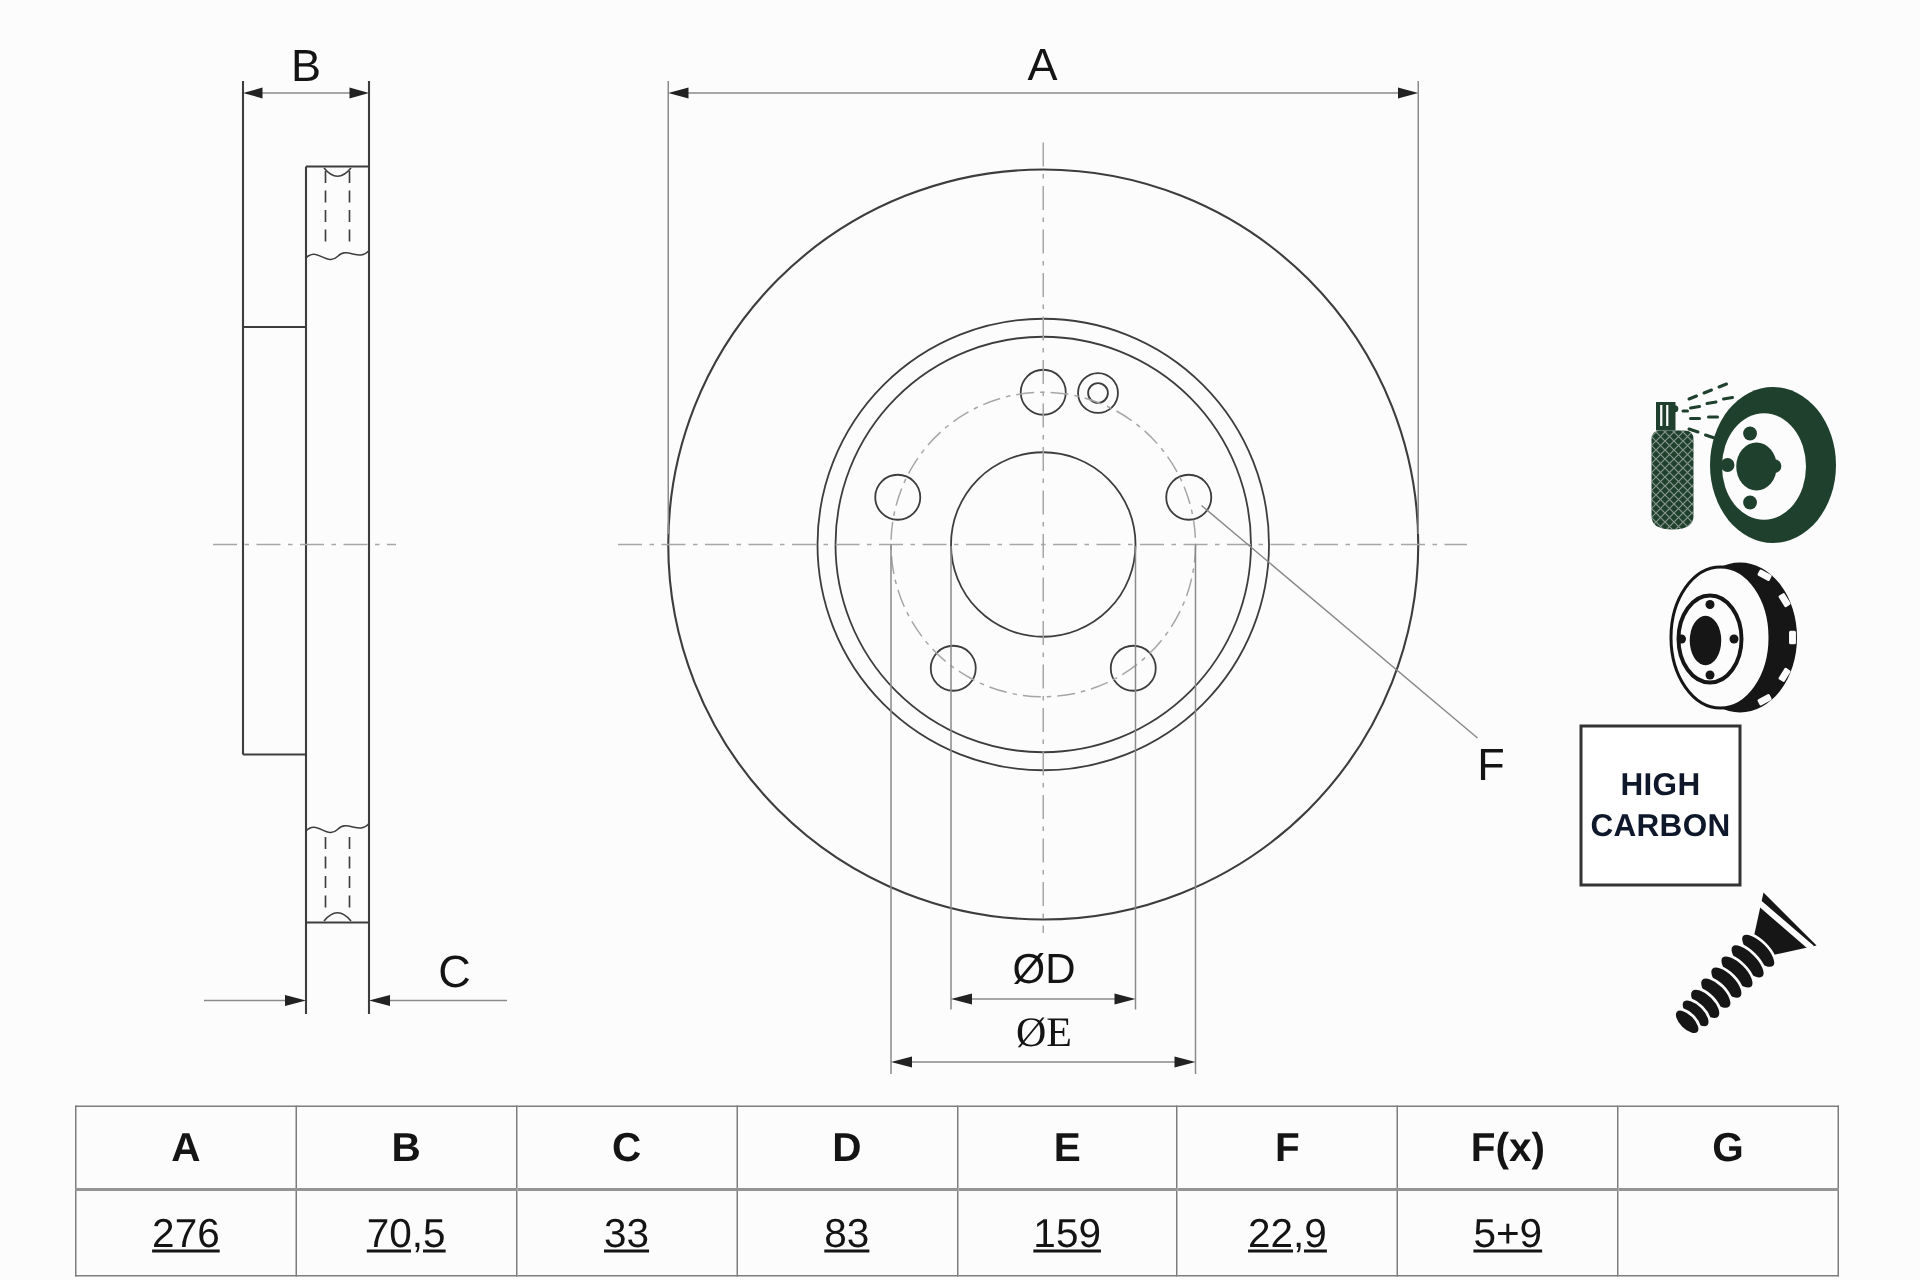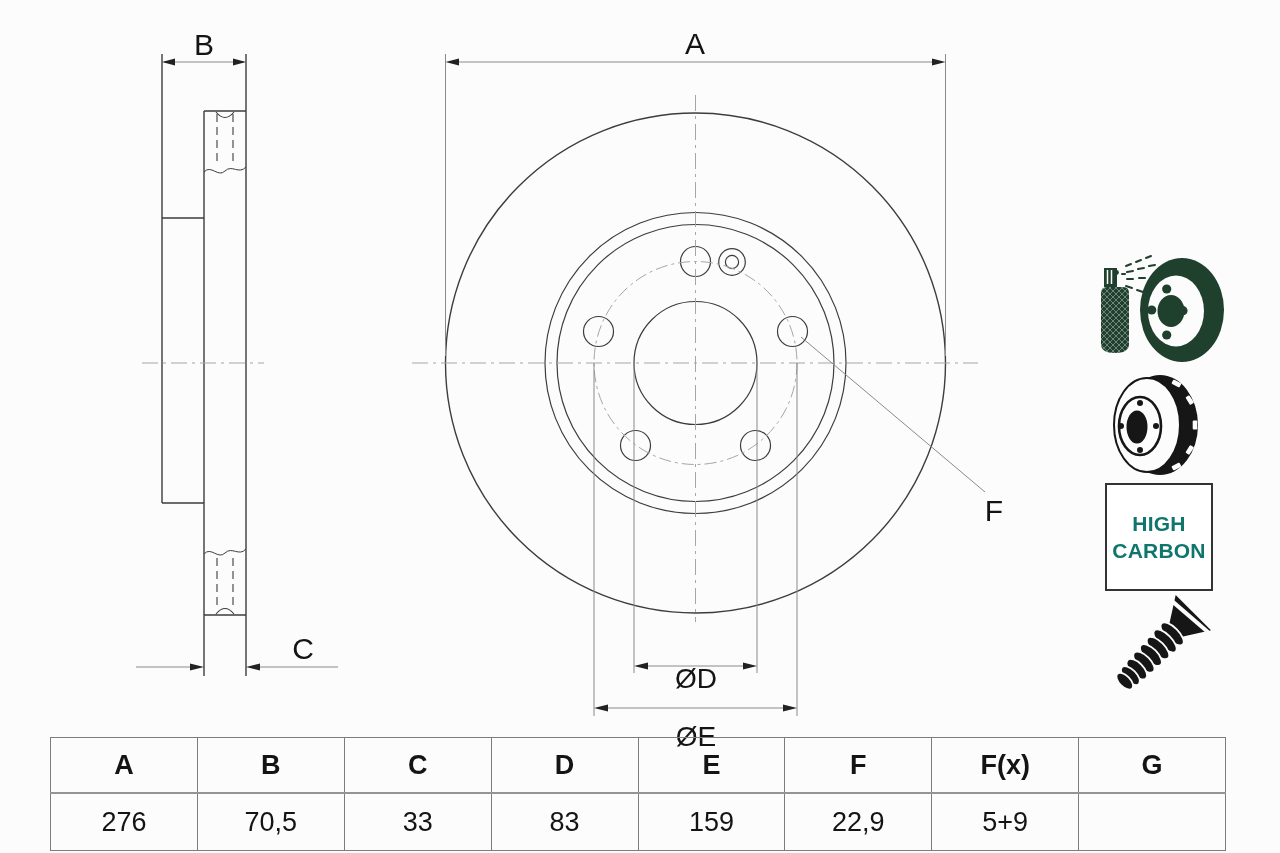--- a/index.html
+++ b/index.html
@@ -6,37 +6,37 @@
   body{
     width:1280px;height:853px;position:relative;overflow:hidden;
     background:#fcfcfc;font-family:"Liberation Sans",sans-serif;color:#141414;
   }
   .stage{position:absolute;inset:0;}
   svg.drawing{position:absolute;left:0;top:0;}
   .dim-label{
     position:absolute;transform:translate(-50%,-50%);
     font-size:30px;font-weight:400;color:#141414;white-space:nowrap;
   }
-  .dim-label.small{font-size:28px;margin-top:33px;}
+  .dim-label.small{font-size:28px;}
   .hc-box{
-    position:absolute;left:1105px;top:483px;width:104px;height:104px;
+    position:absolute;left:1053px;top:483px;width:104px;height:104px;
     border:2px solid #333333;background:#ffffff;
     display:flex;flex-direction:column;justify-content:center;align-items:center;
-    font-weight:bold;font-size:21px;line-height:1.3;color:#0f766e;letter-spacing:.2px;
+    font-weight:bold;font-size:21px;line-height:1.3;color:#0f172a;letter-spacing:.2px;
   }
   table.spec{
     position:absolute;left:50px;top:737px;width:1176px;
     border-collapse:collapse;table-layout:fixed;
   }
   table.spec th,table.spec td{
     border:1px solid #7d7d7d;text-align:center;vertical-align:middle;
     font-size:27px;padding:0;
   }
   table.spec th{height:54px;font-weight:bold;border-bottom:2px solid #949494;}
-  table.spec td{height:56px;font-weight:400;}
+  table.spec td{height:56px;font-weight:400;text-decoration:underline;}
 </style>
 </head>
 <body>
 
 <div class="stage">
 
   <svg class="drawing" width="1280" height="853" viewBox="0 0 1280 853">
     <defs>
       <pattern id="xh" width="6" height="6" patternUnits="userSpaceOnUse">
         <path d="M0 0L6 6M6 0L0 6" stroke="#ffffff" stroke-width="0.8" opacity="0.45"></path>
@@ -197,21 +197,21 @@
         <ellipse cx="0" cy="47" rx="10.5" ry="5.5"></ellipse>
       </g>
     </g>
   </svg>
 
   <span class="dim-label" style="left:695px;top:44px;">A</span>
   <span class="dim-label" style="left:204px;top:45px;">B</span>
   <span class="dim-label" style="left:303px;top:649px;">C</span>
   <span class="dim-label" style="left:994px;top:511px;">F</span>
   <span class="dim-label small" style="left:696px;top:646px;">ØD</span>
-  <span class="dim-label small" style="left:696px;top:704px;">ØE</span>
+  <span class="dim-label small" style="left:696px;top:689px;font-family:Liberation Serif, serif;">ØE</span>
 
   <div class="hc-box">
     <div>HIGH</div>
     <div>CARBON</div>
   </div>
 
   <table class="spec">
     <thead>
       <tr>
         <th>A</th>

